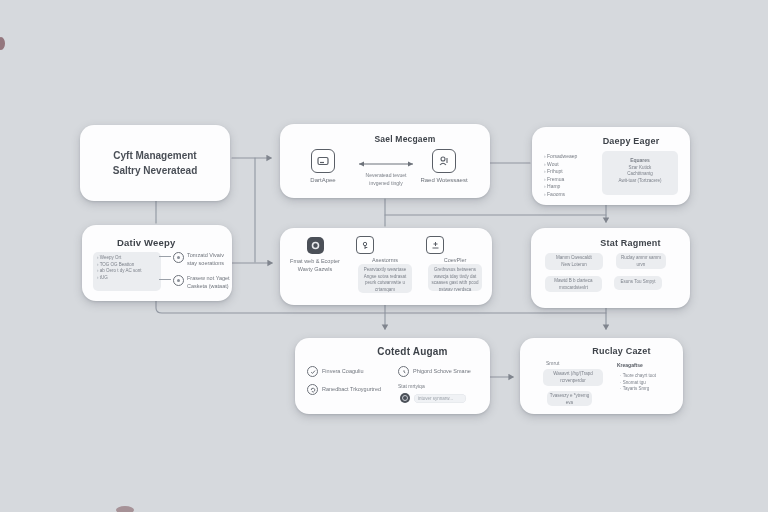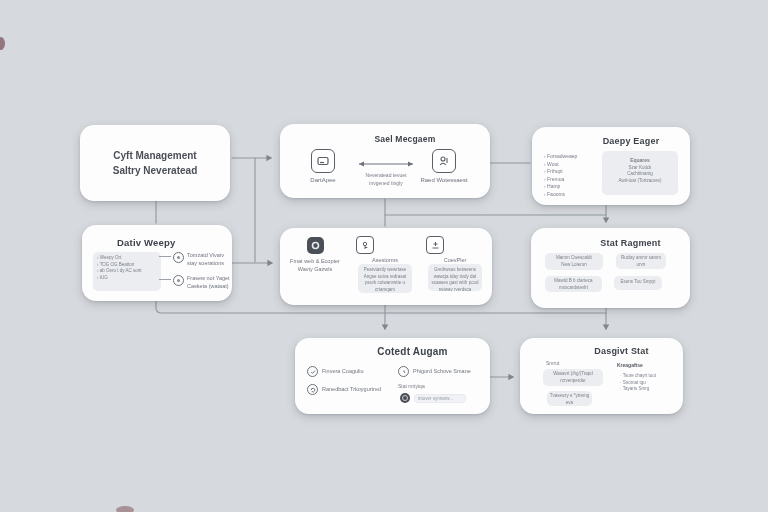--- a/index.html
+++ b/index.html
@@ -245,21 +245,21 @@
     <div class="abs t5" style="left:103px;top:45px;">Stat mrtyiqa</div>
     <div class="abs row" style="left:105px;top:55px;align-items:center;">
       <span class="darkdot">
           <i></i>
         </span>
       <span class="pill t45" style="margin-left:4px;width:44px;height:9px;line-height:9px;padding:0 4px;color:#9aa0a8;">intover synnarw...</span>
     </div>
   </div>
 
   <div class="node" style="left:520px;top:338px;width:163px;height:76px;">
-    <div class="abs ttl ctr" style="left:0;top:8px;width:100%;font-size:9px;">Dasgivt Stat</div>
+    <div class="abs ttl ctr" style="left:0;top:8px;width:100%;font-size:9px;">Ruclay Cazet</div>
     <div class="abs t5" style="left:26px;top:22px;">Smrut</div>
     <div class="panel ctr" style="left:23px;top:31px;width:60px;height:15px;padding-top:2px;">
       <div class="t45">Wasavrt (/hg/(Trapd</div>
       <div class="t45">rcrvenperdur</div>
     </div>
     <div class="panel ctr" style="left:27px;top:53px;width:45px;height:13px;padding-top:2px;">
       <div class="t45">Tvaseszy e *ytremg</div>
       <div class="t45">eva</div>
     </div>
     <div class="abs t5" style="left:97px;top:24px;font-weight:700;color:#565b63;">Kreagaftse</div>

